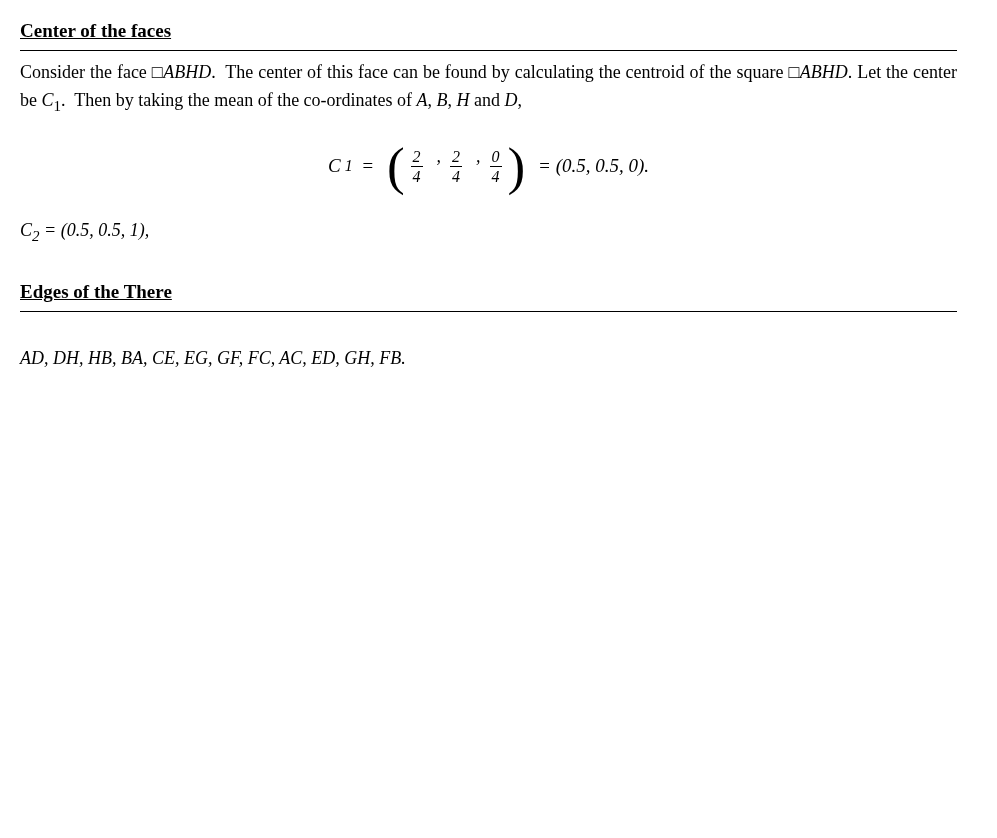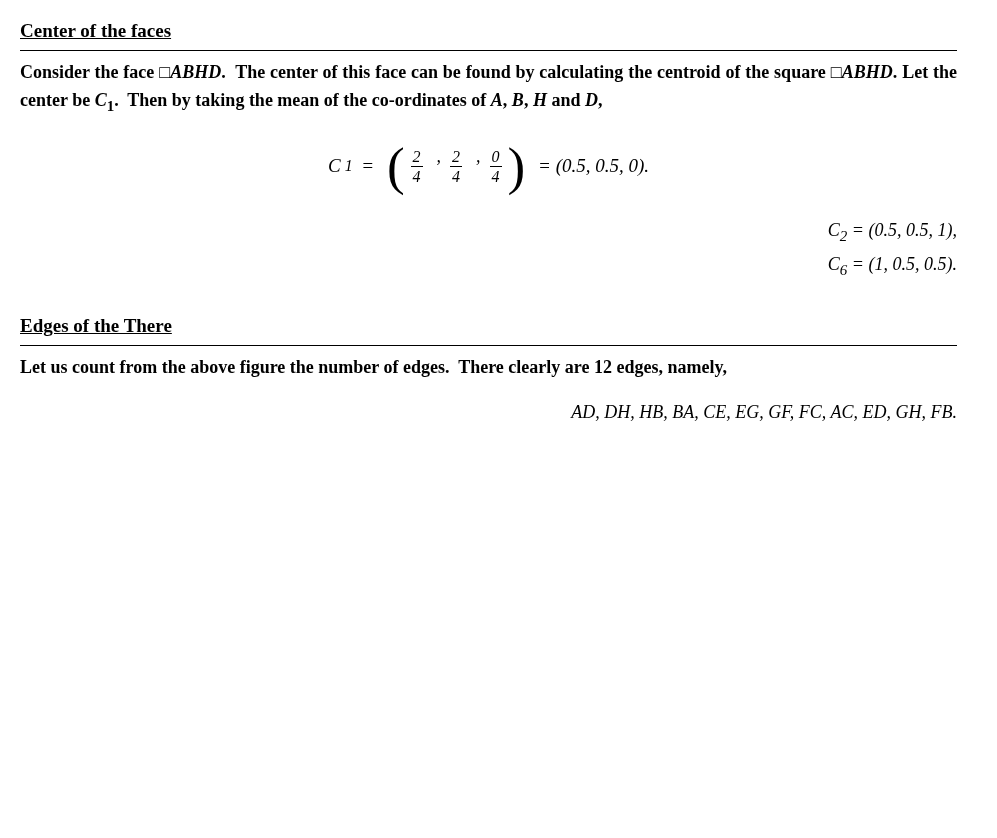--- a/index.html
+++ b/index.html
@@ -28,21 +28,20 @@
       text-decoration: underline;
       font-size: 19px;
       margin-bottom: 6px;
       display: inline-block;
     }
 
     .paragraph {
       line-height: 1.55;
       text-align: justify;
       margin-bottom: 10px;
-      font-weight: bold;
     }
 
     .math-display {
       text-align: center;
       margin: 22px 0;
       font-style: italic;
       font-size: 19px;
     }
 
     .math-inline {
@@ -97,38 +96,38 @@
       padding: 0 2px;
       line-height: 1.2;
     }
 
     .frac-den {
       padding: 0 2px;
       line-height: 1.2;
     }
 
     .centered-list {
-      text-align: right;
+      text-align: left;
       margin: 18px 0 18px 0;
       line-height: 1.7;
       font-style: italic;
       font-size: 18px;
     }
 
     .centered-list div {
       display: block;
     }
 
     .edges-section {
       margin-top: 32px;
     }
 
     .edges-formula {
-      text-align: right;
-      margin-top: 20px;
+      text-align: left;
+      margin-top: 36px;
       font-style: italic;
       font-size: 18px;
     }
 
     hr.underline-title {
       border: none;
       border-top: 1.5px solid #000;
       margin-top: 2px;
       margin-bottom: 8px;
     }
@@ -173,30 +172,26 @@
           </span>
           <span class="matrix-paren-right">)</span>
         </span>
         &nbsp;= (0.5, 0.5, 0).
       </span>
     </div>
 
 
     <div class="centered-list">
       <div><i>C</i><sub>2</sub> = (0.5, 0.5, 1),</div>
-      <div><i>C</i><sub>6</sub> = (1, 0.5, 0.5).</div>
     </div>
   </div>
 
   <div class="edges-section">
     <span class="section-title">Edges of the There</span>
     <hr class="underline-title">
 
-    <p class="paragraph">
-      Let us count from the above figure the number of edges.&nbsp; There clearly are 12 edges, namely,
-    </p>
 
     <div class="edges-formula">
       <i>AD, DH, HB, BA, CE, EG, GF, FC, AC, ED, GH, FB.</i>
     </div>
   </div>
 
 </div>
 
 </body></html>

